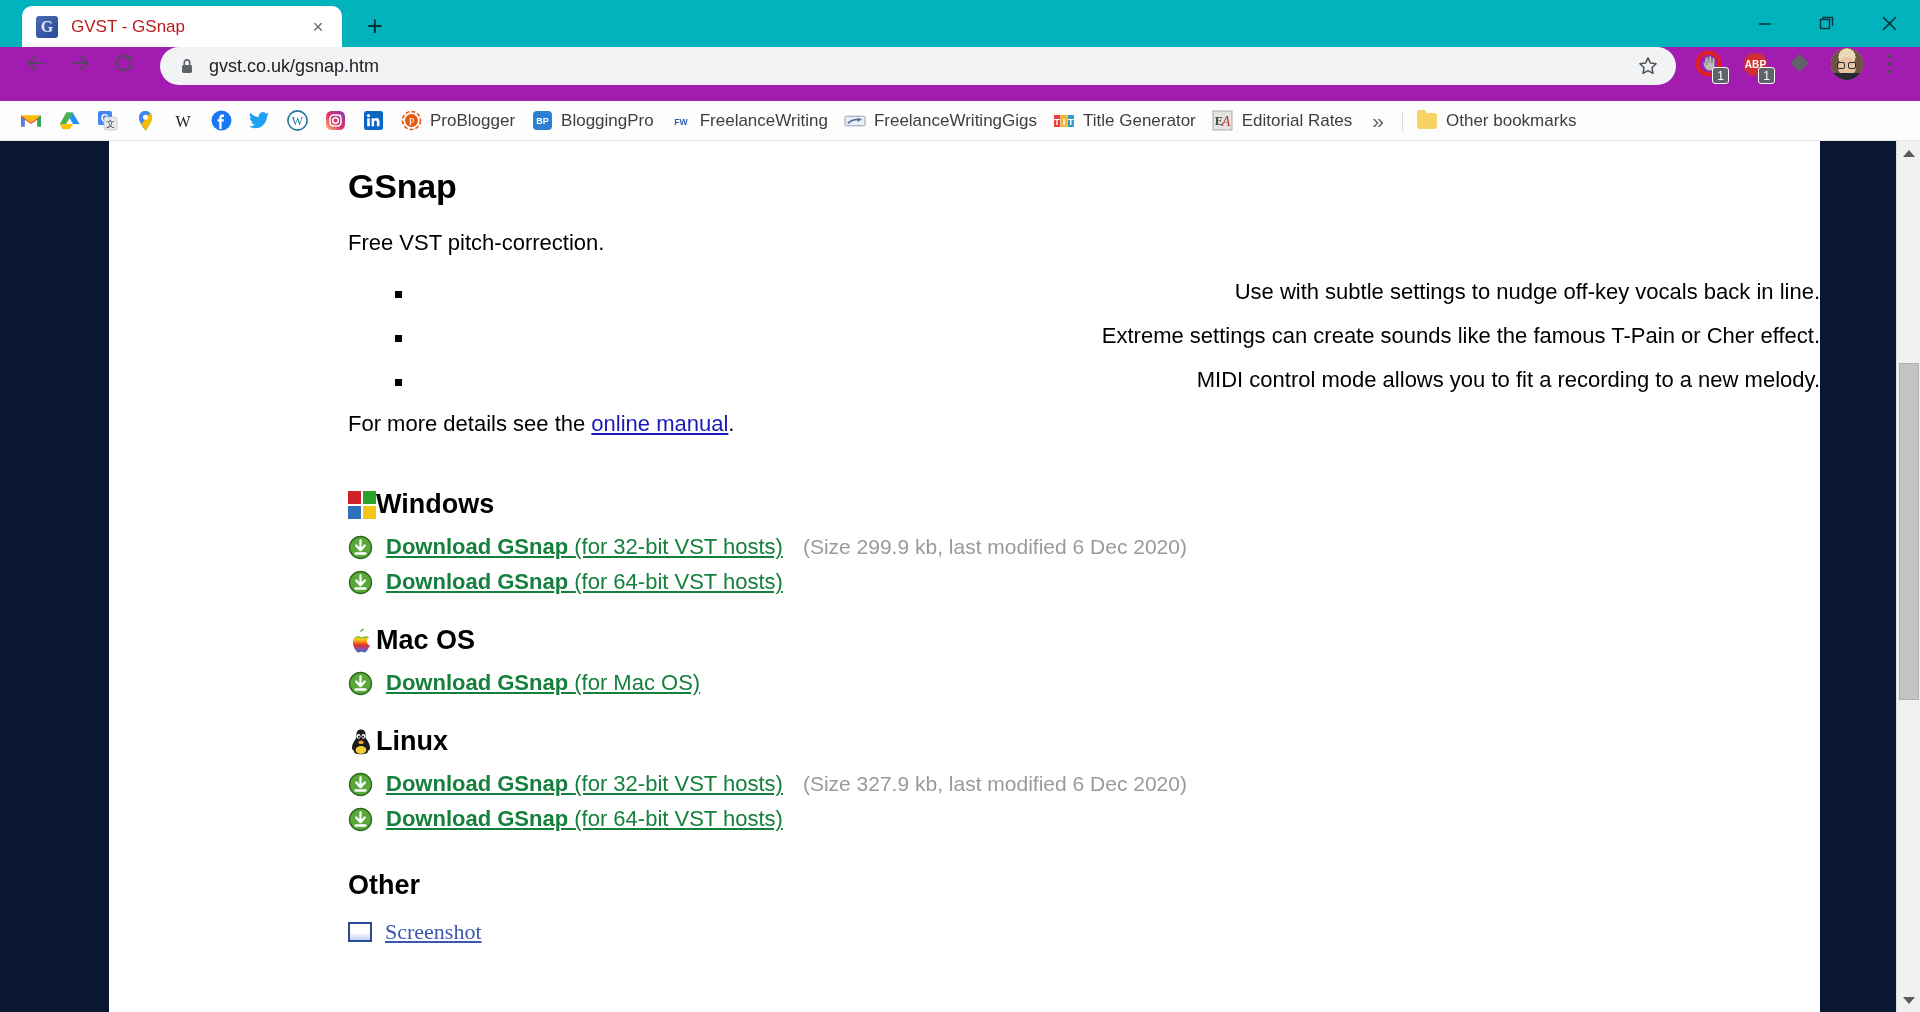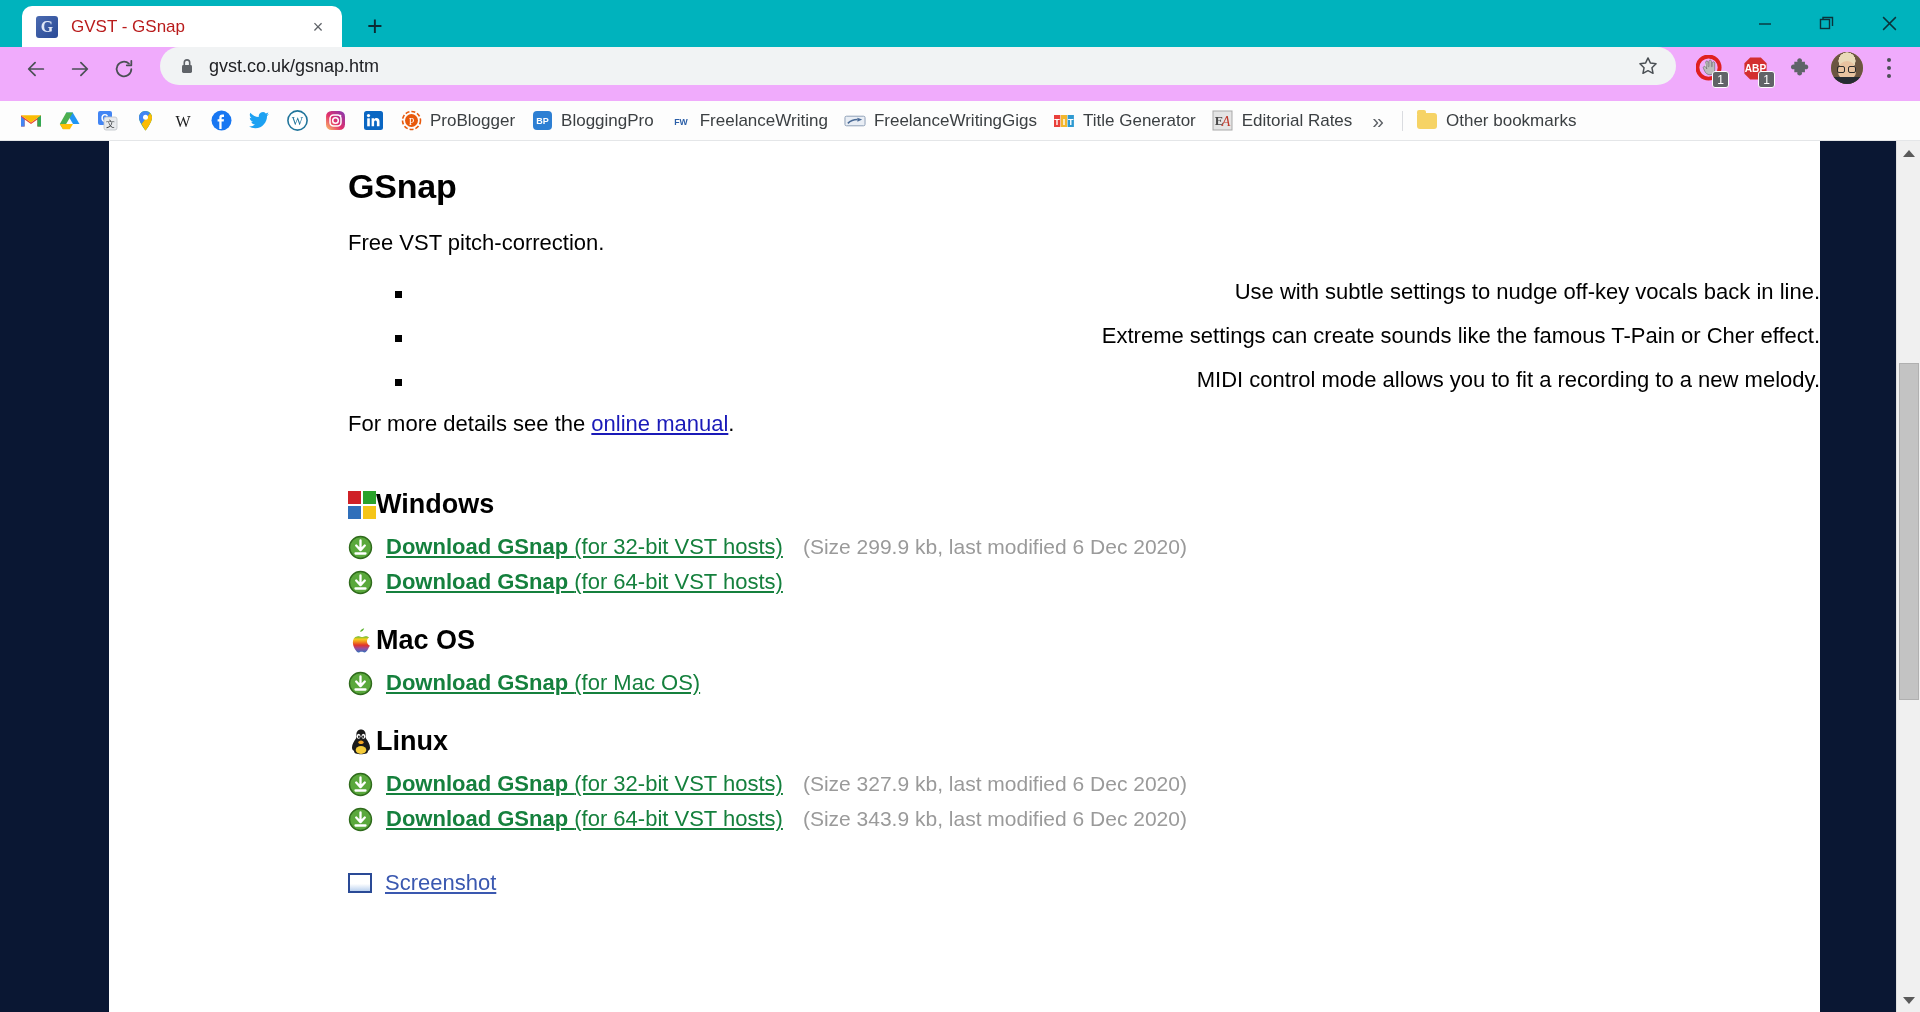--- a/index.html
+++ b/index.html
@@ -47,22 +47,22 @@
   }
   .wincontrols {
     position:absolute; right:0; top:0; height:47px; display:flex;
   }
   .wincontrols > div {
     width:62px; height:47px; display:flex; align-items:center; justify-content:center;
   }
 
   
   .toolbar {
-    height:54px; flex:0 0 54px; background:#f0abfc;
-    display:flex; align-items:flex-start; padding:0 14px;
+    height:54px; flex:0 0 54px; background:#a21caf;
+    display:flex; align-items:flex-end; padding:16px 14px;
   }
   .navbtn {
     width:44px; height:44px; border-radius:50%; flex:0 0 44px;
     display:flex; align-items:center; justify-content:center;
     color:#4a4f54;
   }
   .omnibox {
     flex:1; height:38px; margin:0 10px 0 14px; background:#f1f3f4;
     border-radius:19px; display:flex; align-items:center; padding:0 8px 0 18px;
     position:relative;
@@ -163,21 +163,21 @@
   .dl-arrow { width:25px; height:25px; flex:0 0 25px; margin-right:13px; }
   .dl-link { font-size:22px; color:#15803d; text-decoration:underline; white-space:nowrap; }
   .dl-link b { font-weight:bold; }
   .dl-link span.sub { font-weight:normal; }
   .dl-meta { font-size:21px; color:#9a9a9a; margin-left:20px; white-space:nowrap; }
 
   .other-block { margin-top:38px; }
   .other-block h2 { font-size:27px; font-weight:bold; color:#000; margin-bottom:18px; }
   .shot-row { display:flex; align-items:center; }
   .shot-ic { width:24px; height:20px; flex:0 0 24px; margin-right:13px; border:2px solid #2a4a96; background:linear-gradient(#ffffff 55%, #bcd2ef 100%); }
-  .shot-link { font-size:22px; color:#3a58b0; }
+  .shot-link { font-size:22px; color:#3a58b0;font-family:Liberation Serif, serif; }
 
   
   .pscroll {
     width:24px; flex:0 0 24px; background:#f0f0f0;
     display:flex; flex-direction:column; align-items:center;
     border-left:1px solid #e0e0e0;
   }
   .pscroll .arr { height:24px; width:24px; display:flex; align-items:center; justify-content:center; flex:0 0 24px; }
   .pscroll .track { flex:1; width:24px; position:relative; }
   .pscroll .thumb {
@@ -562,25 +562,25 @@
             <span class="dl-meta">(Size 327.9 kb, last modified 6 Dec 2020)</span>
           </div>
           <div class="dl-row">
             <span class="dl-arrow">
               <svg width="25" height="25" viewBox="0 0 25 25">
                   <circle cx="12.5" cy="12.5" r="11" fill="#5aa83c" stroke="#2f6b1c" stroke-width="1.4"></circle>
                   <path d="M12.5 5.5v8.5M8.2 10.5l4.3 4.6 4.3-4.6M7.5 18.5h10" fill="none" stroke="#ffffff" stroke-width="2.3" stroke-linecap="round" stroke-linejoin="round"></path>
                 </svg>
             </span>
             <a href="#" class="dl-link"><b>Download GSnap </b><span class="sub">(for 64-bit VST hosts)</span></a>
-            <span class="dl-meta">(Size 343.9 kb, last modified 6 Dec 2020)</span>
           </div>
         </div>
 
         <div class="other-block">
+          <h2>Other</h2>
           <div class="shot-row">
             <span class="shot-ic"></span>
             <a href="#" class="shot-link">Screenshot</a>
           </div>
         </div>
 
       </div>
     </div>
 
     <div class="side-band right"></div>

